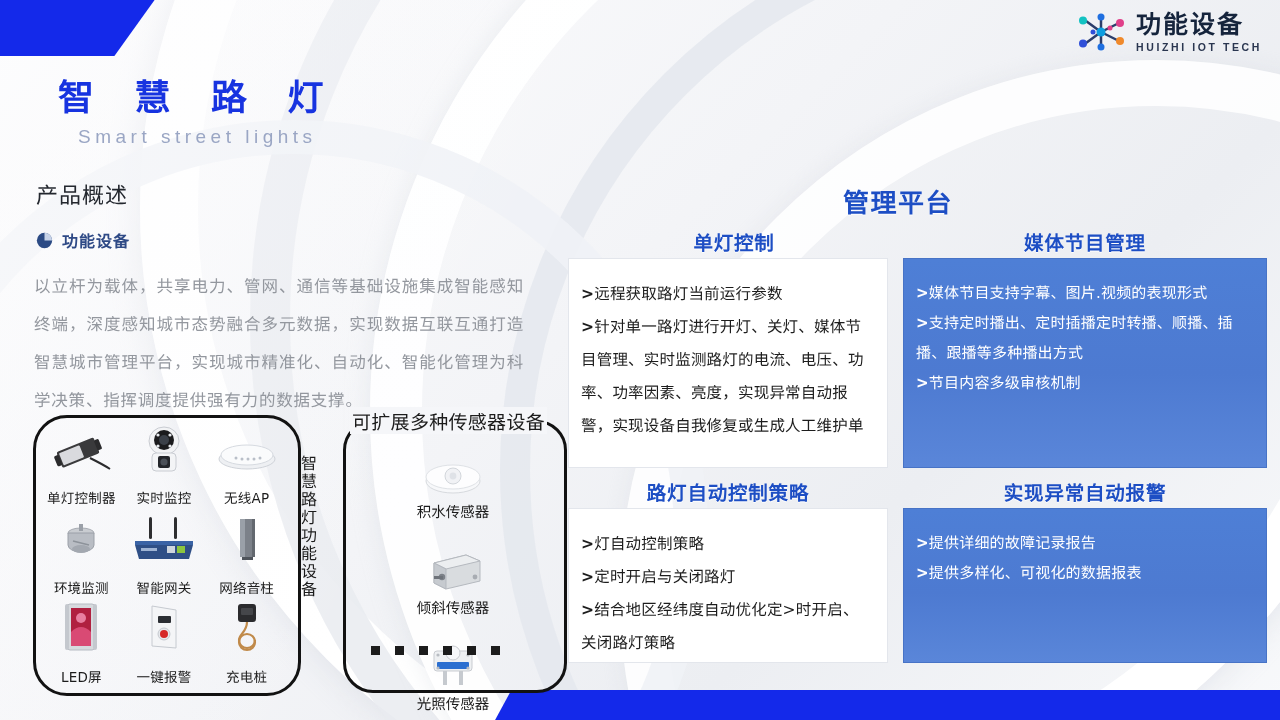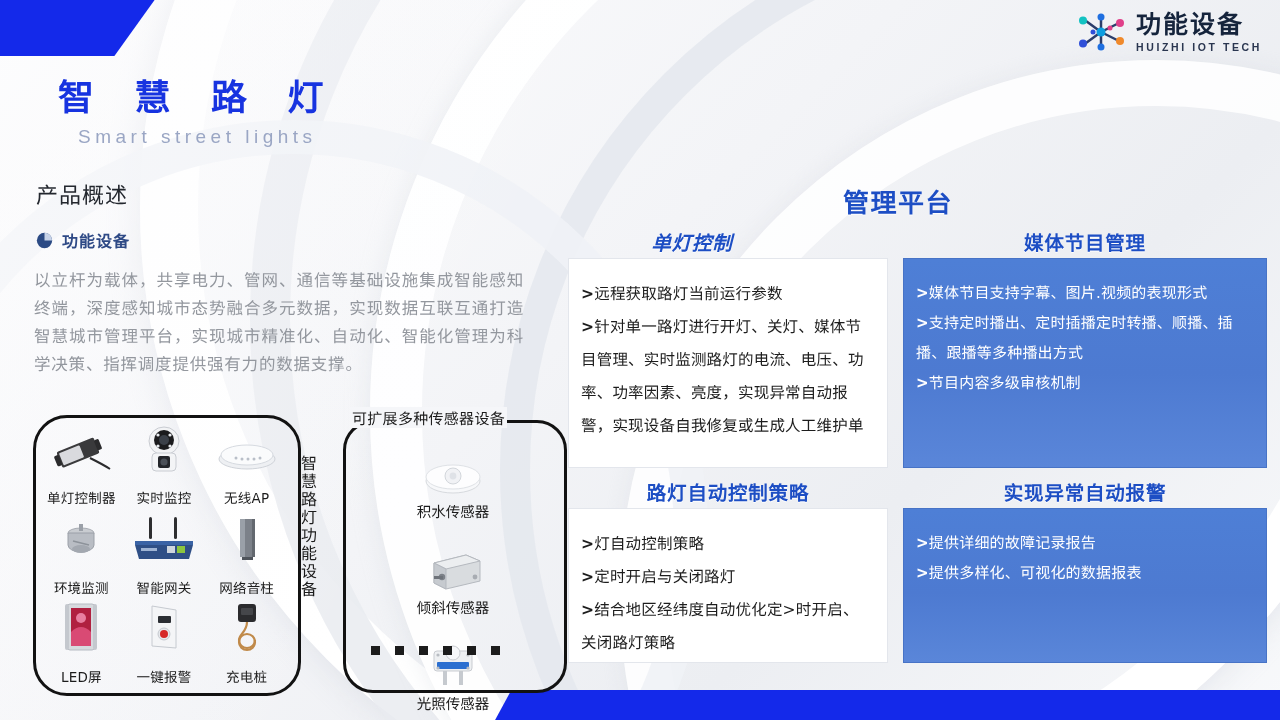--- a/index.html
+++ b/index.html
@@ -60,41 +60,41 @@
   .subtitle{position:absolute;left:78px;top:126px;font-size:19px;color:#9aa6c4;
             letter-spacing:4.5px;font-family:"Liberation Sans",sans-serif;}
 
   
   .sec-title{position:absolute;left:36px;top:177px;font-size:22px;color:#23272e;
              letter-spacing:1px;font-family:"DejaVu Sans",sans-serif;}
   .sub-head{position:absolute;left:36px;top:228px;display:flex;align-items:center;gap:9px;}
   .pie-ic{width:17px;height:17px;flex:0 0 auto;}
   .sub-head-txt{font-size:16px;font-weight:700;color:#2f4a86;letter-spacing:1px;
                 font-family:"DejaVu Sans",sans-serif;}
-  .para{position:absolute;left:34px;top:268px;width:490px;font-size:16.5px;line-height:28px;
+  .para{position:absolute;left:34px;top:268px;width:490px;font-size:16.5px;line-height:38px;
         color:#93979e;letter-spacing:.8px;text-align:justify;
-        font-family:Liberation Mono, monospace;}
+        font-family:Liberation Serif, serif;}
 
   
   .dev-box{position:absolute;left:33px;top:415px;width:262px;height:275px;
            border:3.2px solid #121212;border-radius:34px;background:transparent;}
   .dev-grid{position:absolute;left:40px;top:420px;width:248px;height:268px;
             display:grid;grid-template-columns:repeat(3,1fr);grid-template-rows:repeat(3,1fr);}
   .dev-cell{display:flex;flex-direction:column;align-items:center;justify-content:flex-end;
             padding-bottom:2px;}
   .dev-img{height:50px;display:flex;align-items:flex-end;justify-content:center;}
   .dev-lbl{font-size:13.5px;color:#1c1c1c;margin-top:14px;letter-spacing:.2px;white-space:nowrap;
            font-family:"DejaVu Sans",sans-serif;}
   .dev-side{position:absolute;left:296px;top:455px;width:22px;font-size:16px;color:#1c1c1c;
             writing-mode:vertical-rl;letter-spacing:2px;line-height:22px;
             font-family:"DejaVu Sans",sans-serif;}
 
   .sen-box{position:absolute;left:343px;top:420px;width:218px;height:267px;
            border:3.2px solid #121212;border-radius:30px;background:transparent;}
-  .sen-title{position:absolute;left:350px;top:407px;font-size:15px;color:#1c1c1c;
+  .sen-title{position:absolute;left:350px;top:407px;font-size:19px;color:#1c1c1c;
              background:#f5f6f9;padding:0 2px;letter-spacing:.3px;
              font-family:"DejaVu Sans",sans-serif;}
   .sen-grid{position:absolute;left:350px;top:425px;width:206px;
             display:grid;grid-template-columns:repeat(1,1fr);grid-auto-rows:96px;}
   .sen-cell{display:flex;flex-direction:column;align-items:center;justify-content:flex-end;}
   .sen-img{height:55px;display:flex;align-items:flex-end;justify-content:center;}
   .sen-lbl{font-size:14.5px;color:#1c1c1c;margin-top:3px;white-space:nowrap;
            font-family:"DejaVu Sans",sans-serif;}
   .sen-dots{position:absolute;left:371px;top:646px;display:flex;gap:15px;}
   .sen-dots i{display:block;width:9px;height:9px;background:#1c1c1c;}
@@ -111,21 +111,21 @@
   .pnl-blue{background:linear-gradient(180deg,#4e7fd6 0%,#4d7ad1 55%,#5a86d9 100%);
             border:1px solid #4773c6;}
   .pnl li{list-style:none;}
   .pnl ul{margin:0;padding:0;}
   .pnl-white li{font-size:15.5px;line-height:33px;color:#1d1d1d;letter-spacing:.2px;
                 font-family:"DejaVu Sans",sans-serif;}
   .pnl-blue li{font-size:15px;line-height:30px;color:#ffffff;letter-spacing:.2px;
                font-family:"DejaVu Sans",sans-serif;}
   .gt{font-weight:700;}
 
-  #p1h{left:532px;top:227px;width:320px;font-style:italic;}
+  #p1h{left:574px;top:227px;width:320px;}
   #p1 {left:568px;top:258px;width:320px;height:210px;}
   #p2h{left:903px;top:227px;width:364px;}
   #p2 {left:903px;top:258px;width:364px;height:210px;}
   #p3h{left:568px;top:477px;width:320px;}
   #p3 {left:568px;top:508px;width:320px;height:155px;}
   #p4h{left:903px;top:477px;width:364px;}
   #p4 {left:903px;top:508px;width:364px;height:155px;}
 </style>
 </head>
 <body>

